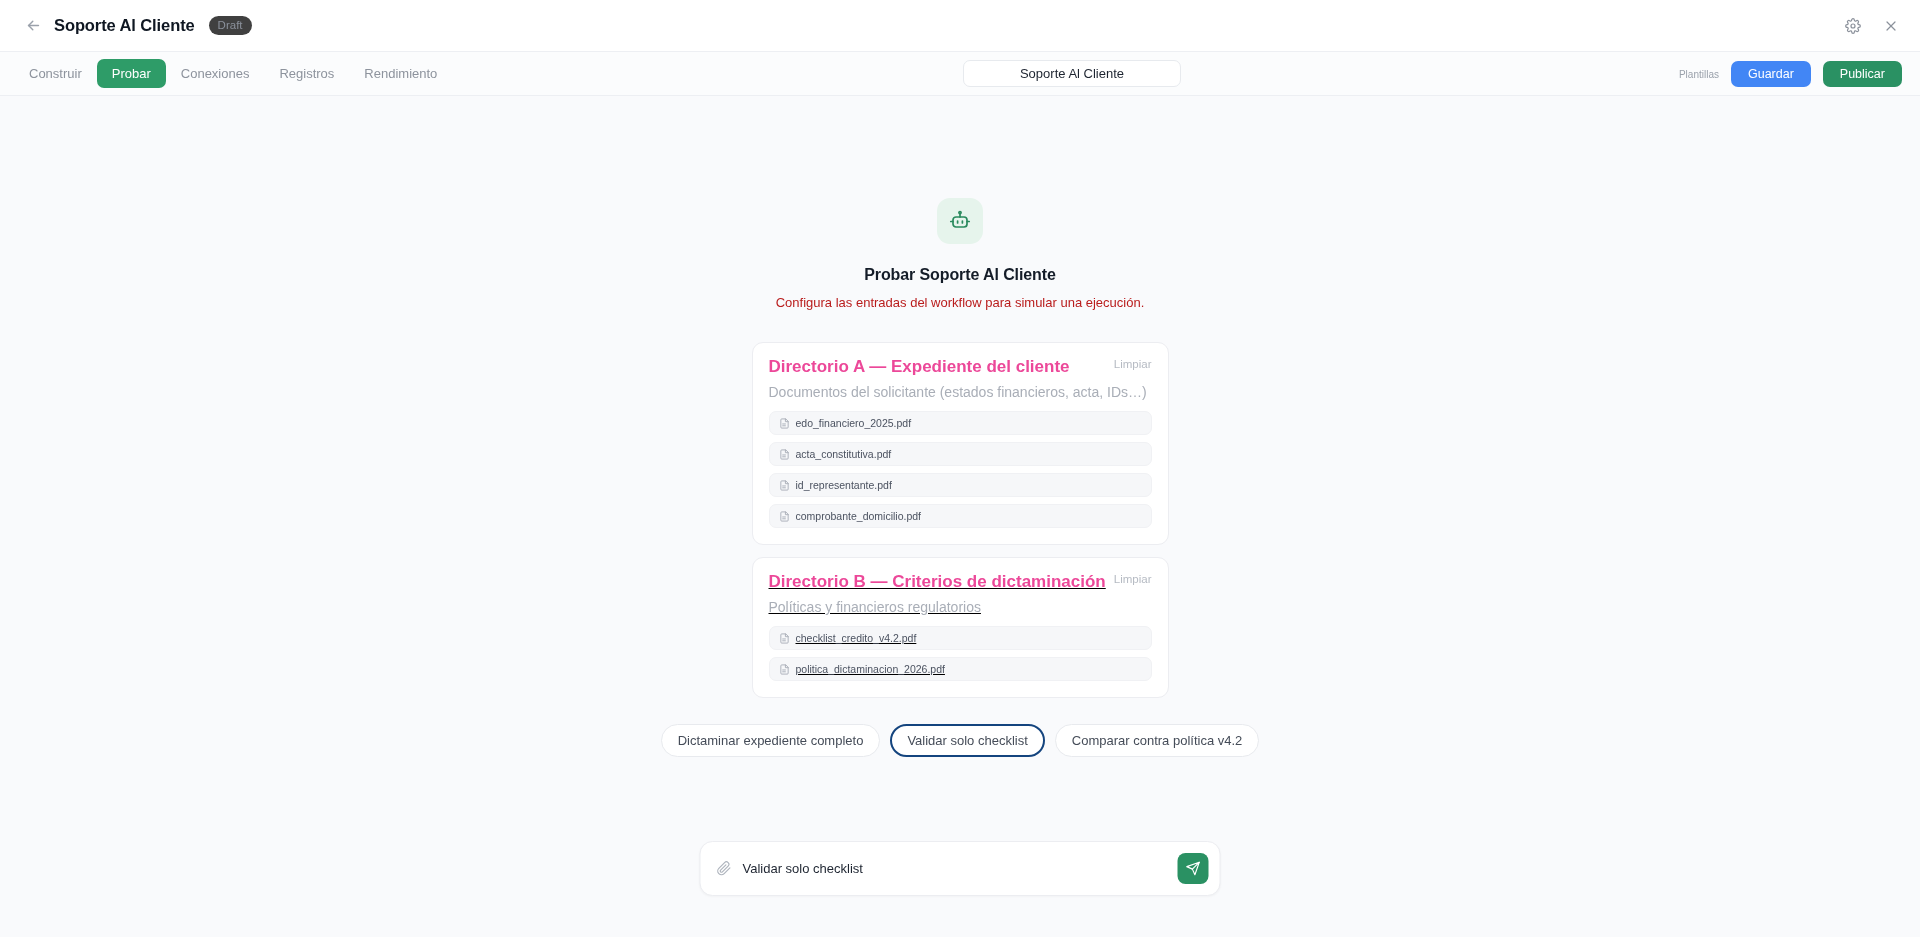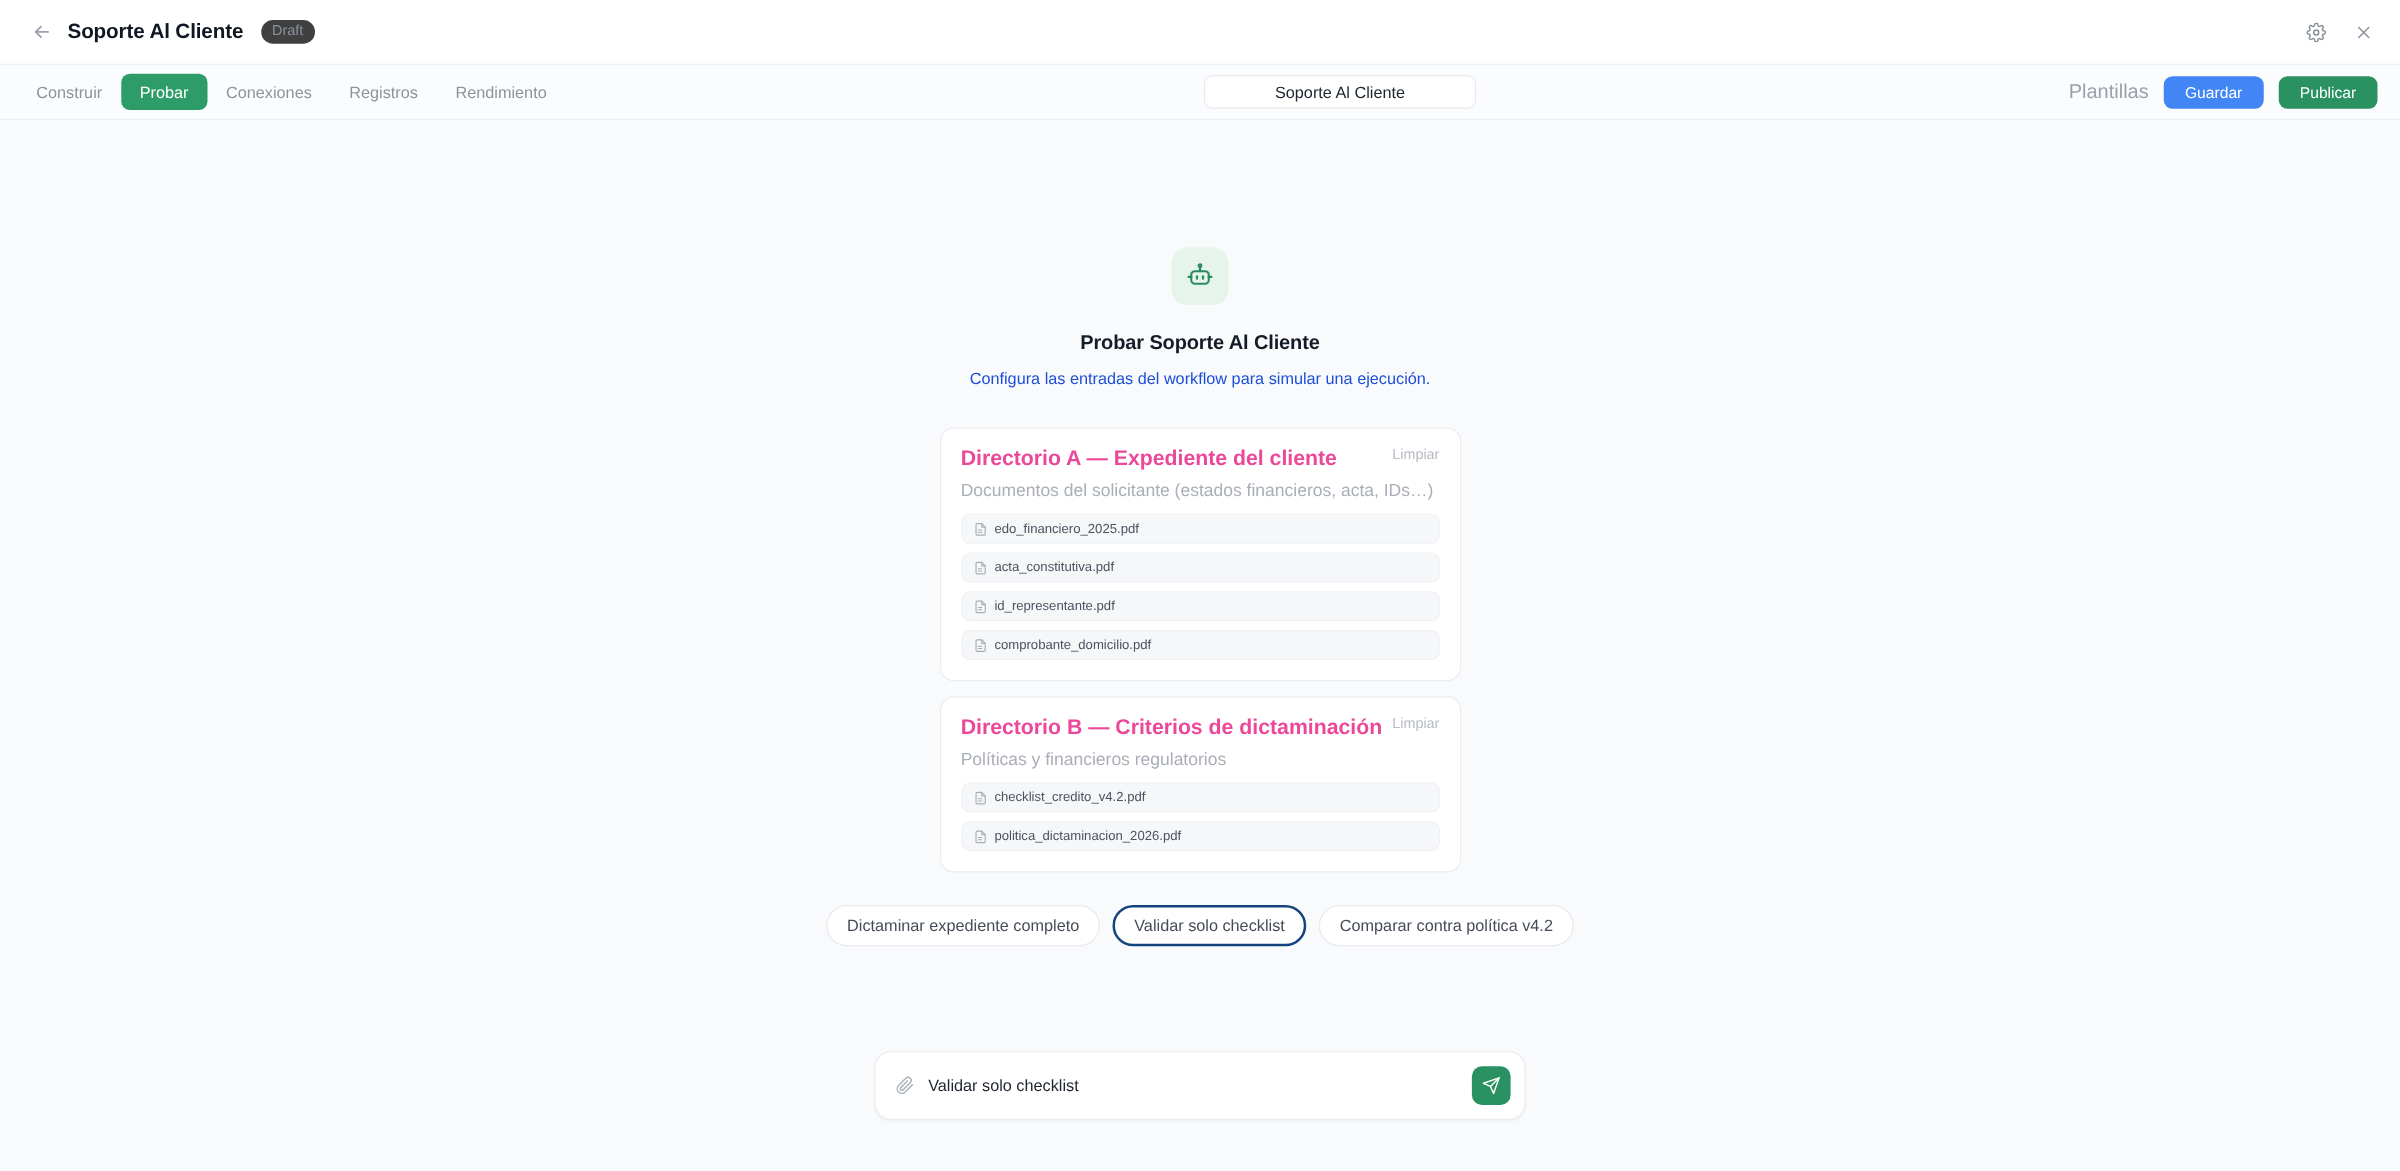--- a/index.html
+++ b/index.html
@@ -89,21 +89,21 @@
     font-size: 13px;
     color: #1d2430;
     cursor: text;
   }
   .tabbar-right {
     position: absolute;
     right: 18px; top: 0; height: 44px;
     display: flex; align-items: center; gap: 12px;
   }
   .link-btn {
-    font-size: 16px;
+    font-size: 10px;
     color: #9aa1ab;
     cursor: pointer;
   }
   .btn {
     font-size: 12.5px;
     padding: 7px 17px;
     border-radius: 7px;
     color: #fff;
     border: none;
     cursor: pointer;
@@ -139,33 +139,33 @@
   .hero-title {
     margin-top: 22px;
     font-size: 16px;
     font-weight: bold;
     color: #141c28;
     letter-spacing: -0.1px;
   }
   .hero-sub {
     margin-top: 11px;
     font-size: 13px;
-    color: #1d4ed8;
+    color: #b91c1c;
   }
 
   
   .card {
     width: 417px;
     background: #ffffff;
     border: 1px solid #ecedf1;
     border-radius: 11px;
     padding: 14px 16px 16px 16px;
     position: relative;
   }
-  .card + .card { margin-top: 12px; }
+  .card + .card { margin-top: 12px; text-decoration: underline; }
   .cards-wrap { margin-top: 32px; display: flex; flex-direction: column; align-items: center; }
   .card-title {
     font-size: 17px;
     font-weight: bold;
     color: #ec4899;
   }
   .card-clear {
     position: absolute;
     right: 16px; top: 15px;
     font-size: 11.5px;

